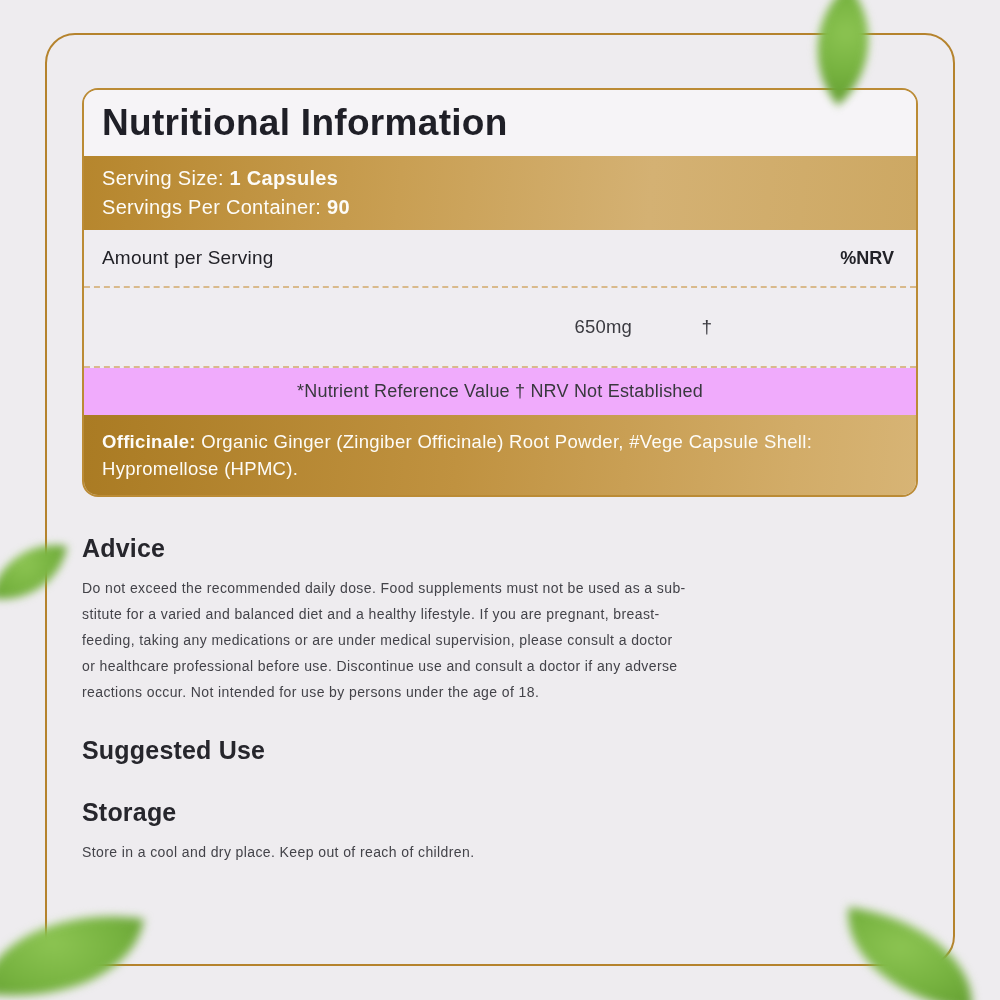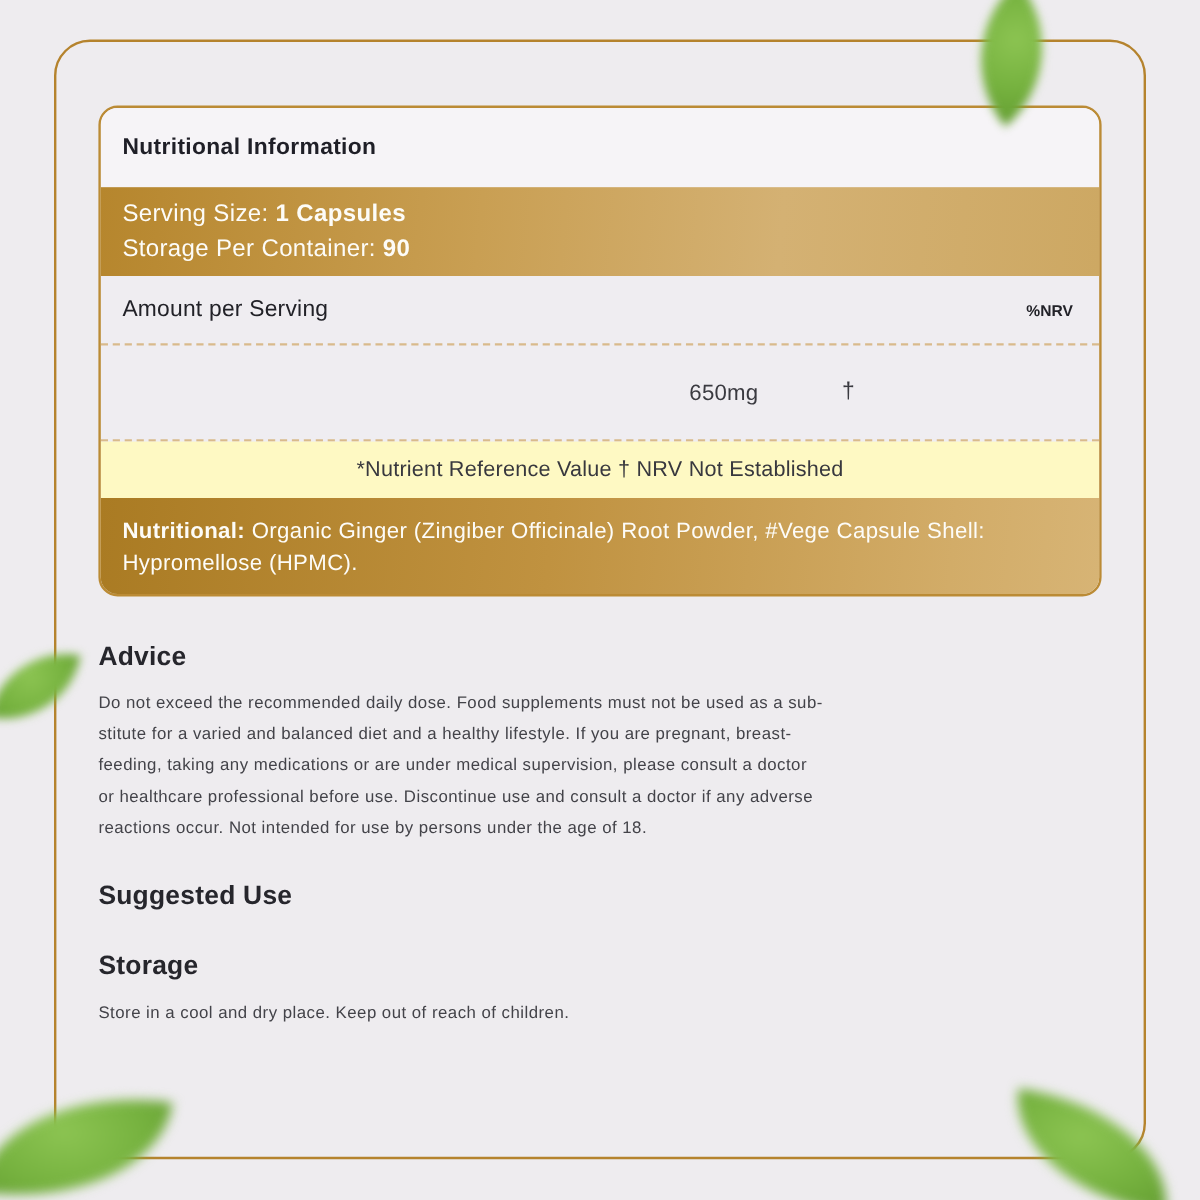--- a/index.html
+++ b/index.html
@@ -47,21 +47,21 @@
     flex-direction: column;
   }
   .card-header {
     background: #f6f4f7;
     height: 66px;
     display: flex;
     align-items: center;
     padding: 0 18px;
   }
   .card-title {
-    font-size: 19px;
+    font-size: 37px;
     font-weight: bold;
     color: #1f1f27;
     letter-spacing: 0.3px;
   }
   .serving-banner {
     height: 74px;
     background: linear-gradient(95deg, #b6862d 0%, #c99f53 38%, #d4b173 68%, #cda863 100%);
     color: #fdfcf8;
     display: flex;
     flex-direction: column;
@@ -75,40 +75,40 @@
 
   .table-head {
     height: 58px;
     display: grid;
     grid-template-columns: 1fr 150px 112px;
     align-items: center;
     padding: 0 22px 0 18px;
     border-bottom: 2px dashed #d9ba8c;
   }
   .th-amount { font-size: 19px; font-weight: normal; color: #222228; letter-spacing: 0.2px; }
-  .th-nrv    { font-size: 13px; font-weight: bold; color: #222228; text-align: right; grid-column: 3; }
+  .th-nrv    { font-size: 18px; font-weight: bold; color: #222228; text-align: right; grid-column: 3; }
 
   .table-row {
     height: 80px;
     display: grid;
     grid-template-columns: 1fr 150px 112px;
     align-items: center;
     padding: 0 22px 0 18px;
     border-bottom: 2px dashed #d9ba8c;
     font-size: 18.5px;
     color: #3a3a40;
     letter-spacing: 0.2px;
   }
   .cell-name   { white-space: pre-line; line-height: 26px; }
   .cell-amount { text-align: right; }
   .cell-nrv    { text-align: center; font-size: 19px; }
 
   .footnote-row {
     height: 47px;
-    background: #fef9c3;
+    background: #f0abfc;
     display: flex;
     align-items: center;
     justify-content: center;
     font-size: 18px;
     color: #38383e;
     letter-spacing: 0.2px;
   }
 
   .ingredients-banner {
     flex: 1;
@@ -121,21 +121,21 @@
   }
   .ingredients-banner b { font-weight: bold; }
 
   
   .sections {
     position: absolute;
     left: 82px; top: 534px;
     width: 848px;
   }
   .section-heading {
-    font-size: 22px;
+    font-size: 25px;
     font-weight: bold;
     color: #26262c;
     letter-spacing: 0.2px;
     margin-bottom: 12px;
   }
   .section-body {
     font-size: 14px;
     line-height: 26px;
     color: #434349;
     letter-spacing: 0.4px;
@@ -149,36 +149,36 @@
 
 <div class="frame"></div>
 
 <div class="card">
   <div class="card-header">
     <div class="card-title">Nutritional Information</div>
   </div>
 
   <div class="serving-banner">
     <div><span>Serving Size: </span><b>1 Capsules</b></div>
-    <div><span>Storage Per Container: </span><b>90</b></div>
+    <div><span>Servings Per Container: </span><b>90</b></div>
   </div>
 
   <div class="table-head">
     <div class="th-amount">Amount per Serving</div>
     <div class="th-nrv">%NRV</div>
   </div>
 
   <div class="table-row">
     <div class="cell-amount">650mg</div>
     <div class="cell-nrv">†</div>
   </div>
 
   <div class="footnote-row">*Nutrient Reference Value † NRV Not Established</div>
 
-  <div class="ingredients-banner"><b>Nutritional:</b><span> Organic Ginger (Zingiber Officinale) Root Powder, #Vege Capsule Shell: Hypromellose (HPMC).</span></div>
+  <div class="ingredients-banner"><b>Officinale:</b><span> Organic Ginger (Zingiber Officinale) Root Powder, #Vege Capsule Shell: Hypromellose (HPMC).</span></div>
 </div>
 
 <div class="sections">
   <div class="section">
     <div class="section-heading">Advice</div>
     <div class="section-body">Do not exceed the recommended daily dose. Food supplements must not be used as a sub-
 stitute for a varied and balanced diet and a healthy lifestyle. If you are pregnant, breast-
 feeding, taking any medications or are under medical supervision, please consult a doctor
 or healthcare professional before use. Discontinue use and consult a doctor if any adverse
 reactions occur. Not intended for use by persons under the age of 18.</div>

